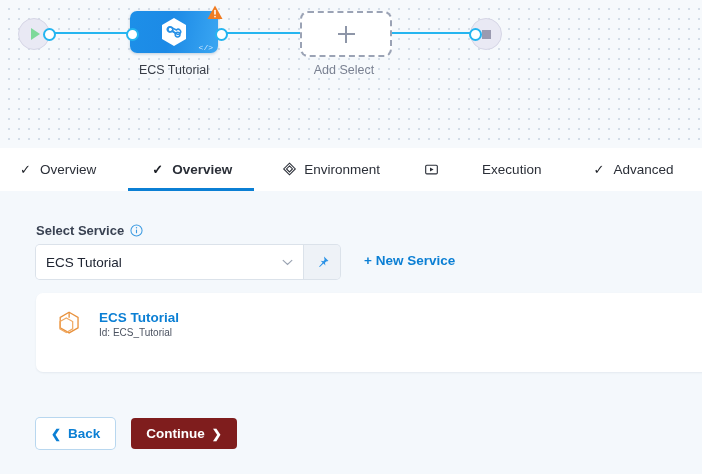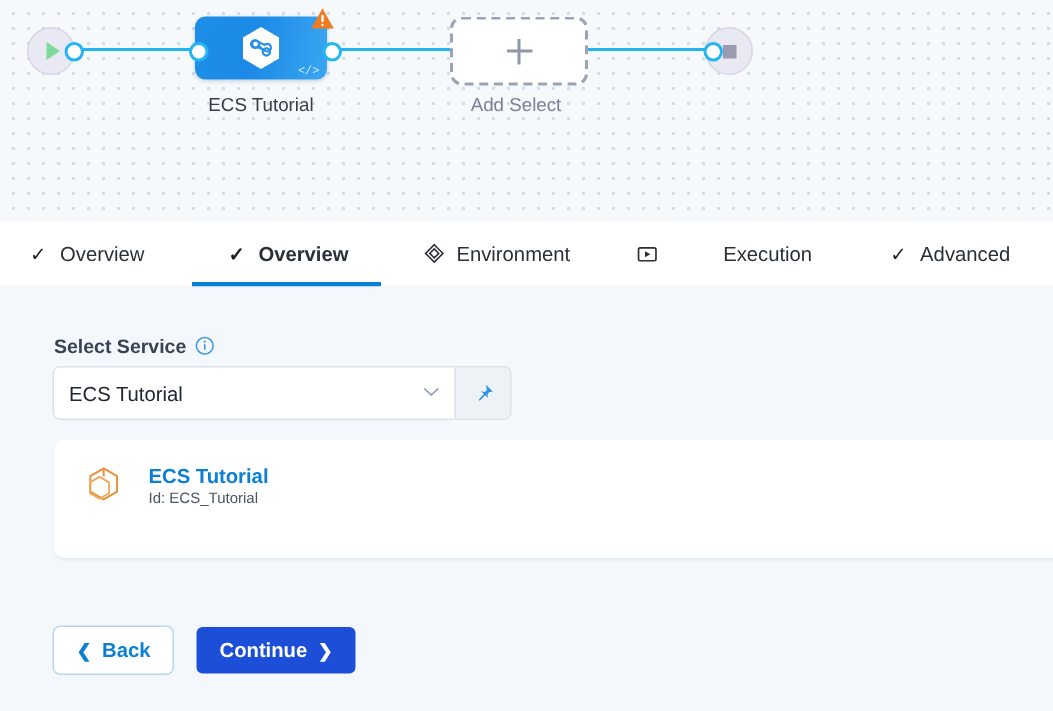--- a/index.html
+++ b/index.html
@@ -219,21 +219,21 @@
     padding: 0 15px;
     border-radius: 4px;
     font-size: 13.5px; font-weight: bold;
     cursor: pointer;
     white-space: nowrap;
   }
   .btn-back {
     background: #ffffff; color: #0b7fd4;
     box-shadow: 0 0 0 1px #b8d7ef;
   }
-  .btn-continue { background: #1d4ed8; color: #ffffff; }
+  .btn-continue { background: #7f1d1d; color: #ffffff; }
   .arrow { font-size: 12px; line-height: 1; }
 </style>
 </head>
 <body>
 
 <div id="app">
 
   <div class="canvas">
 
     <div class="edge e1"></div>
@@ -341,20 +341,21 @@
         </svg>
       </span>
     </div>
     <div class="pin-btn">
       <svg width="15" height="15" viewBox="0 0 16 16">
         <path d="M9.6 1.6 L14.4 6.4 L11.9 7 L10.6 8.3 L11.1 11.1 L9.1 9.1 L5.1 12.9 L4.4 12.2 L8.1 8.2 L6.1 6.2 L8.9 6.7 L10.2 5.4 Z" fill="#2a92e6"></path>
       </svg>
     </div>
   </div>
 
+  <div class="new-service">+ New Service</div>
 
   <div class="service-panel">
     <div class="service-row">
       <svg width="30" height="30" viewBox="0 0 32 32">
         <path d="M14 3.5 L23.5 9 L23.5 20 L14 25.5 L4.5 20 L4.5 9 Z" fill="none" stroke="#e8913c" stroke-width="1.4"></path>
         <path d="M11 9.5 L17.8 13.4 L17.8 21.2 L11 25.1 L4.2 21.2 L4.2 13.4 Z" fill="none" stroke="#f0a860" stroke-width="1.3"></path>
         <line x1="14" y1="3.5" x2="14" y2="9.2" stroke="#e8913c" stroke-width="1.4"></line>
       </svg>
       <div class="service-text">
         <span class="service-name">ECS Tutorial</span>

